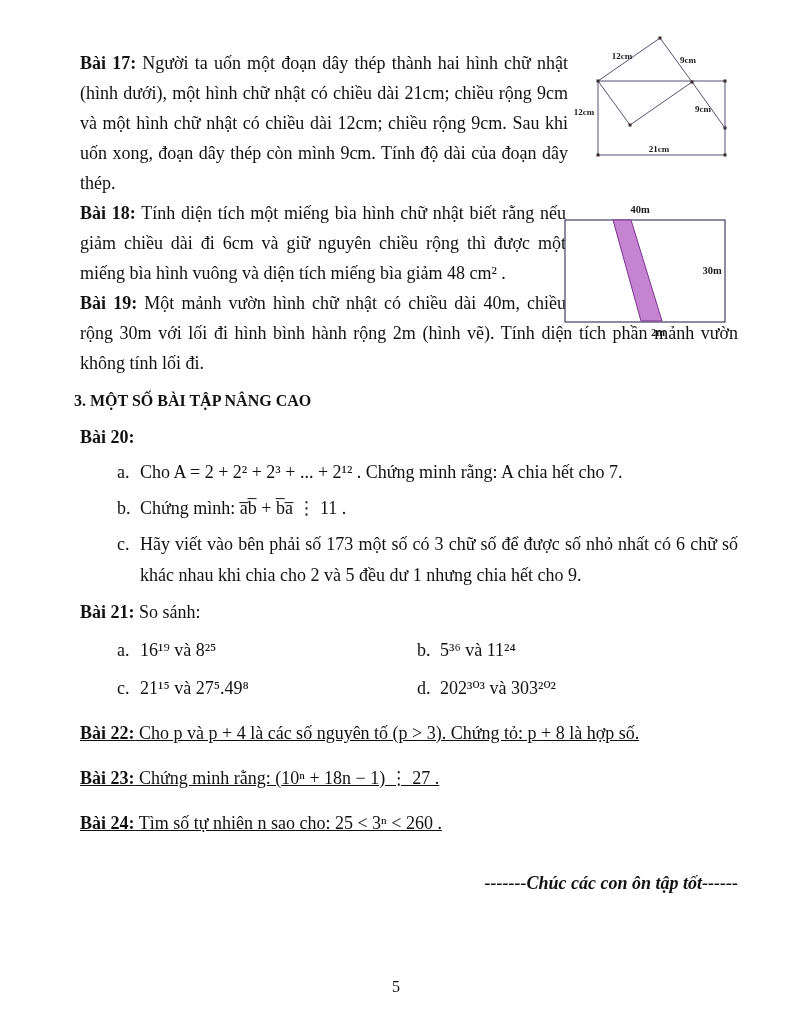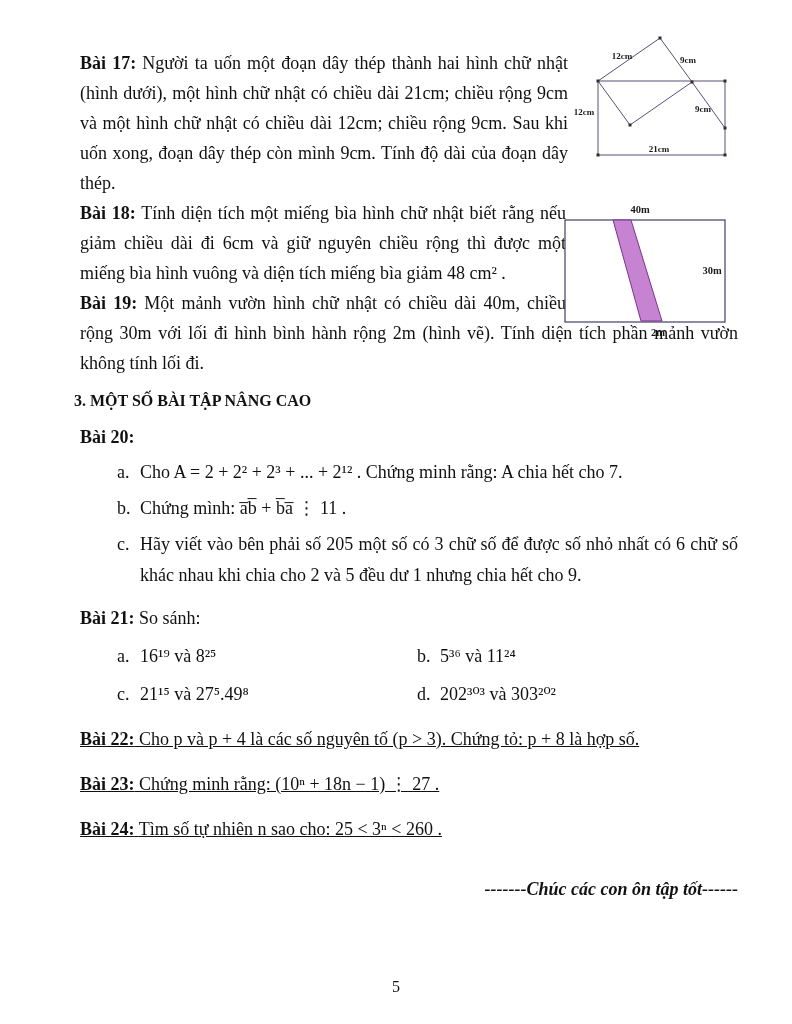--- a/index.html
+++ b/index.html
@@ -118,24 +118,24 @@
   <div class="sub-item">
     <span class="marker">a.</span>
     <span>Cho A = 2 + 2² + 2³ + ... + 2¹² . Chứng minh rằng: A chia hết cho 7.</span>
   </div>
   <div class="sub-item">
     <span class="marker">b.</span>
     <span>Chứng mình: a̅b̅ + b̅a̅ ⋮ 11 .</span>
   </div>
   <div class="sub-item">
     <span class="marker">c.</span>
-    <span>Hãy viết vào bên phải số 205 một số có 3 chữ số để được số nhỏ nhất có 6 chữ số khác nhau khi chia cho 2 và 5 đều dư 1 nhưng chia hết cho 9.</span>
+    <span>Hãy viết vào bên phải số 173 một số có 3 chữ số để được số nhỏ nhất có 6 chữ số khác nhau khi chia cho 2 và 5 đều dư 1 nhưng chia hết cho 9.</span>
   </div>
 
-  <p class="bai-heading" style="margin-top:12px"><span>Bài 21:</span> <span style="font-weight:normal">So sánh:</span></p>
+  <p class="bai-heading" style="margin-top:6px"><span>Bài 21:</span> <span style="font-weight:normal">So sánh:</span></p>
 
   <div class="row21">
     <div class="cell-left">
       <span class="marker">a.</span>
       <span>16¹⁹ và 8²⁵</span>
     </div>
     <div class="cell-right">
       <span class="marker">b.</span>
       <span>5³⁶ và 11²⁴</span>
     </div>

